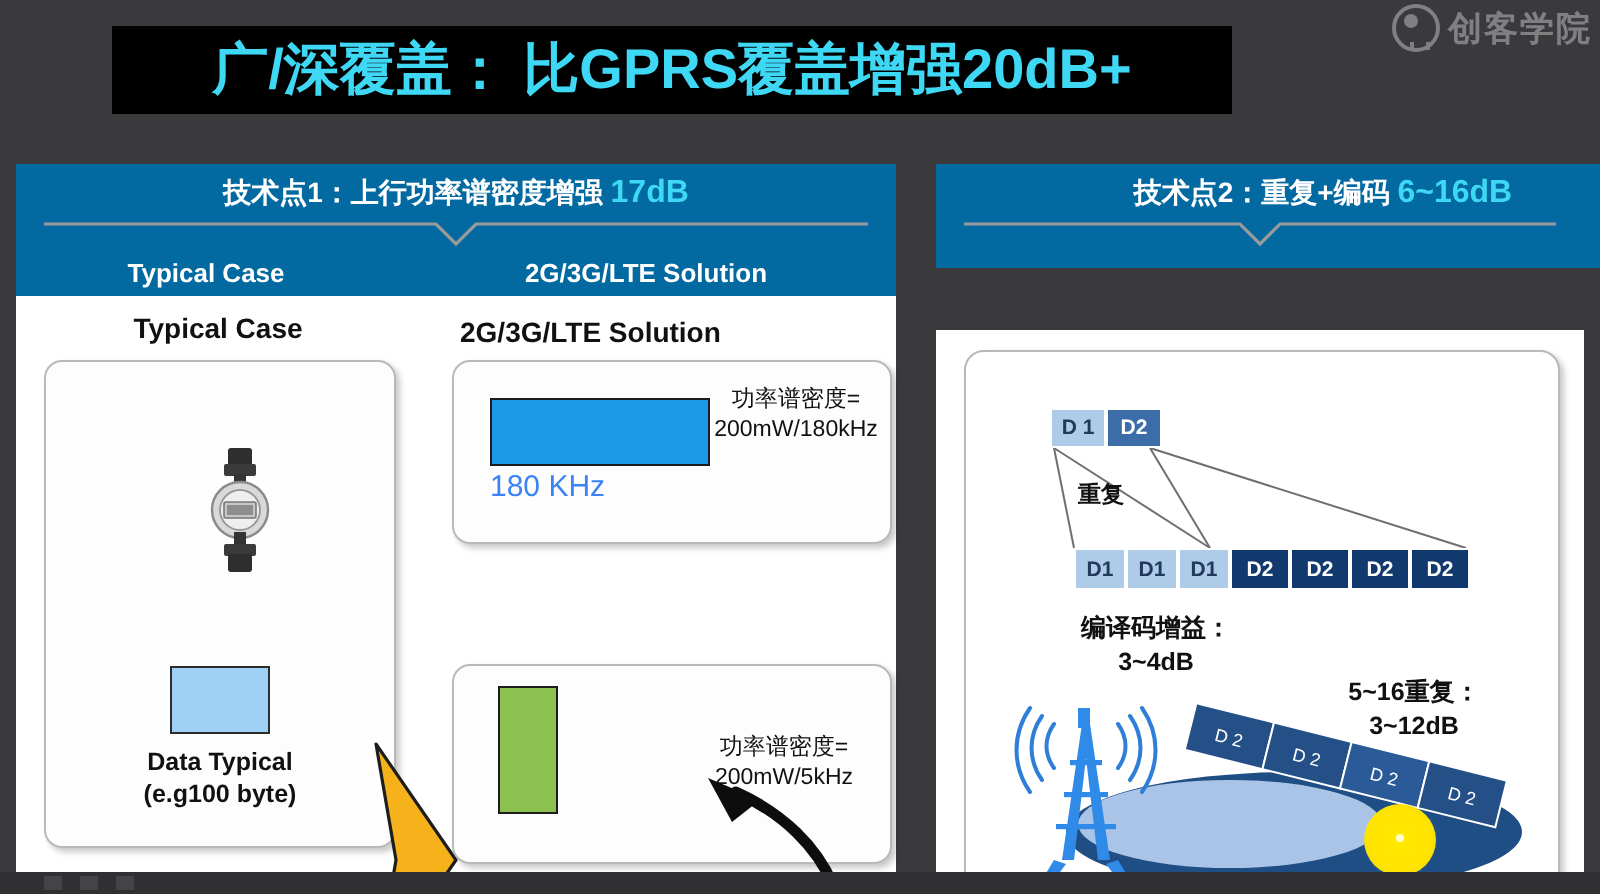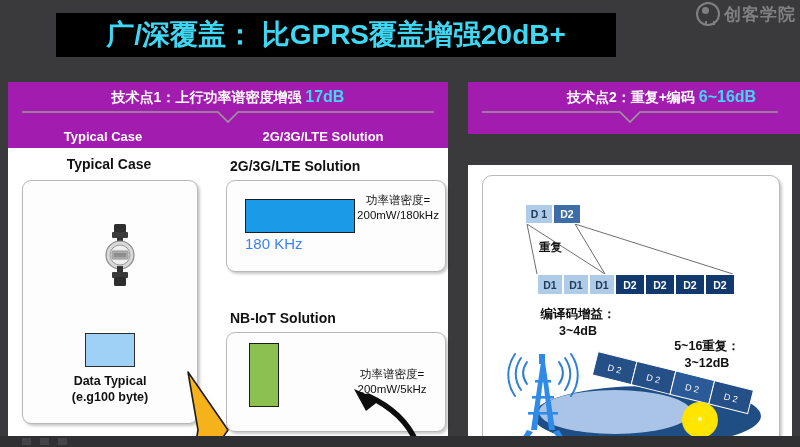--- a/index.html
+++ b/index.html
@@ -36,21 +36,21 @@
     position:absolute;left:56px;top:13px;width:560px;height:44px;
     background:#000;display:flex;align-items:center;justify-content:center;text-align:right;
   }
   #title-text{
     color:#3ed8f5;font-size:28px;font-weight:bold;letter-spacing:0px;
     white-space:nowrap;
   }
 
   
   .panel-head{
-    position:absolute;background:#a21caf;
+    position:absolute;background:#0369a1;
   }
   .panel-head .ph-title{
     position:absolute;left:0;right:0;top:6px;text-align:center;
     color:#fff;font-size:14px;font-weight:bold;white-space:nowrap;
   }
   .ph-title .accent{color:#3ed8f5;font-size:16px;}
   .brace{position:absolute;left:14px;right:14px;top:28px;height:14px;}
 
   
   #left-head{left:8px;top:82px;width:440px;height:66px;}
@@ -247,21 +247,20 @@
     <div class="col-title" id="sol1-title">2G/3G/LTE Solution</div>
     <div class="wbox" id="sol1-box">
       <div id="bar-180"></div>
       <div id="lbl-180">180 KHz</div>
       <div id="psd1">
         <span>功率谱密度=</span><br>
         <span>200mW/180kHz</span>
       </div>
     </div>
 
-    <div class="col-title" id="sol2-title">NB-IoT Solution</div>
     <div class="wbox" id="sol2-box">
       <div id="bar-375"></div>
       <div id="psd2">
         <span>功率谱密度=</span><br>
         <span>200mW/5kHz</span>
       </div>
     </div>
 
     <svg id="curve-arrow" viewBox="0 0 110 122">
       <path d="M76,120 C96,78 78,34 30,12" fill="none" stroke="#0d0d0d" stroke-width="5.5" stroke-linecap="round"></path>

